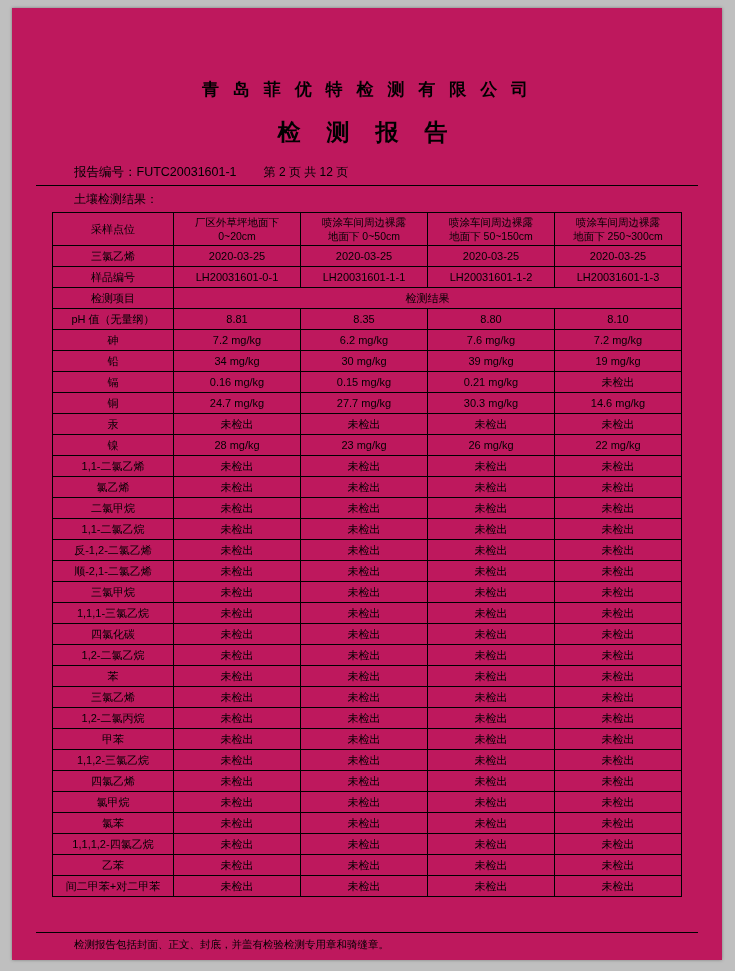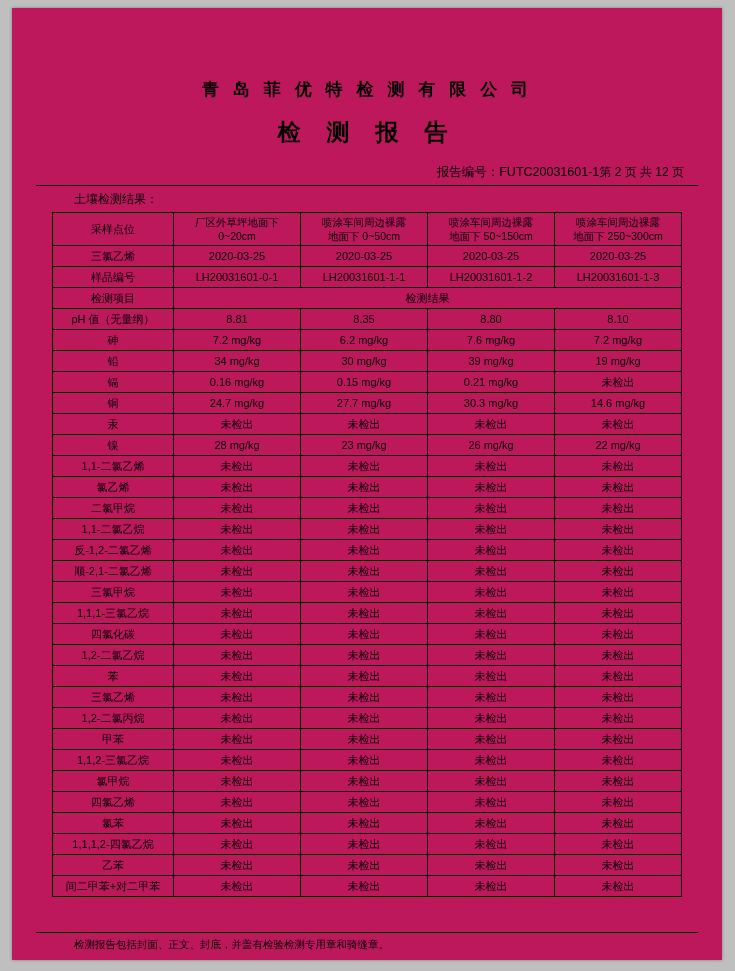--- a/index.html
+++ b/index.html
@@ -37,24 +37,25 @@
     font-weight: bold;
     letter-spacing: 9px;
     margin-top: 16px;
     color: #000;
     font-family: "DejaVu Sans", "Liberation Sans", sans-serif;
   }
   .meta-row {
     margin-top: 16px;
     padding: 0 38px 0 62px;
     display: flex;
-    justify-content: flex-end;
+    justify-content: flex-start;
     align-items: flex-end;
     font-size: 12.5px;
     color: #000;
+    gap: 27px;
   }
   .meta-left {
     white-space: nowrap;
   }
   .meta-right {
     white-space: nowrap;
     font-size: 12px;
   }
   .divider {
     margin: 4px 24px 0 24px;
@@ -304,28 +305,28 @@
           <td class="datacell">未检出</td>
         </tr>
         <tr>
           <td class="rowhead">1,1,2-三氯乙烷</td>
           <td class="datacell">未检出</td>
           <td class="datacell">未检出</td>
           <td class="datacell">未检出</td>
           <td class="datacell">未检出</td>
         </tr>
         <tr>
+          <td class="rowhead">四氯乙烯</td>
+          <td class="datacell">未检出</td>
+          <td class="datacell">未检出</td>
+          <td class="datacell">未检出</td>
+          <td class="datacell">未检出</td>
+        </tr>
+        <tr>
           <td class="rowhead">氯甲烷</td>
-          <td class="datacell">未检出</td>
-          <td class="datacell">未检出</td>
-          <td class="datacell">未检出</td>
-          <td class="datacell">未检出</td>
-        </tr>
-        <tr>
-          <td class="rowhead">四氯乙烯</td>
           <td class="datacell">未检出</td>
           <td class="datacell">未检出</td>
           <td class="datacell">未检出</td>
           <td class="datacell">未检出</td>
         </tr>
         <tr>
           <td class="rowhead">氯苯</td>
           <td class="datacell">未检出</td>
           <td class="datacell">未检出</td>
           <td class="datacell">未检出</td>

